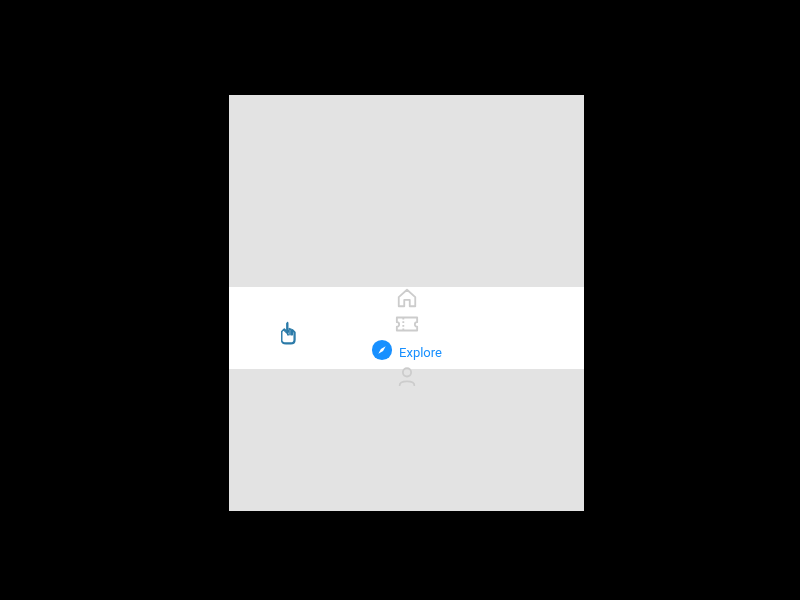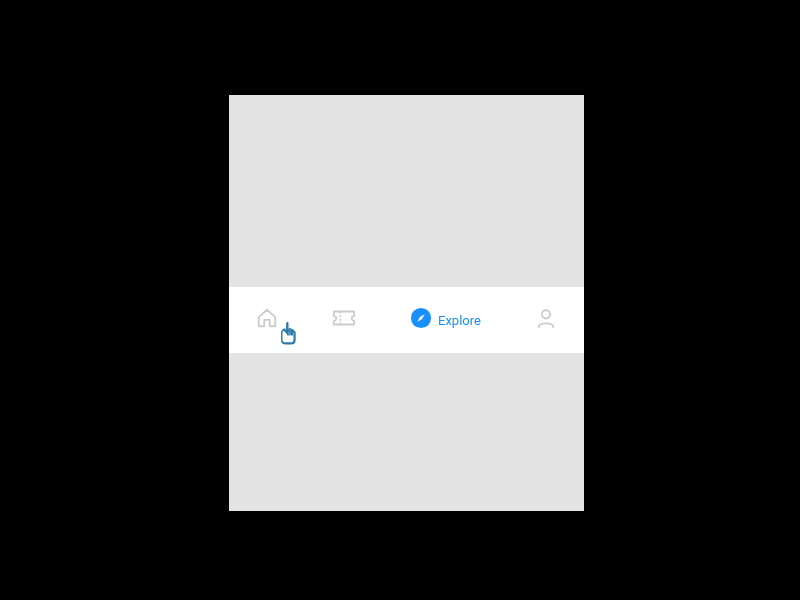--- a/index.html
+++ b/index.html
@@ -17,24 +17,24 @@
     top: 95px;
     width: 355px;
     height: 416px;
     background: #e3e3e3;
   }
   .tabbar {
     position: absolute;
     left: 0;
     top: 192px;
     width: 100%;
-    height: 66px;
+    height: 82px;
     background: #ffffff;
     display: flex;
-    flex-direction: row;
+    flex-direction: column;
     align-items: center;
     justify-content: space-around;
   }
   .tab {
     display: flex;
     align-items: center;
     justify-content: center;
     gap: 6px;
     cursor: pointer;
   }

